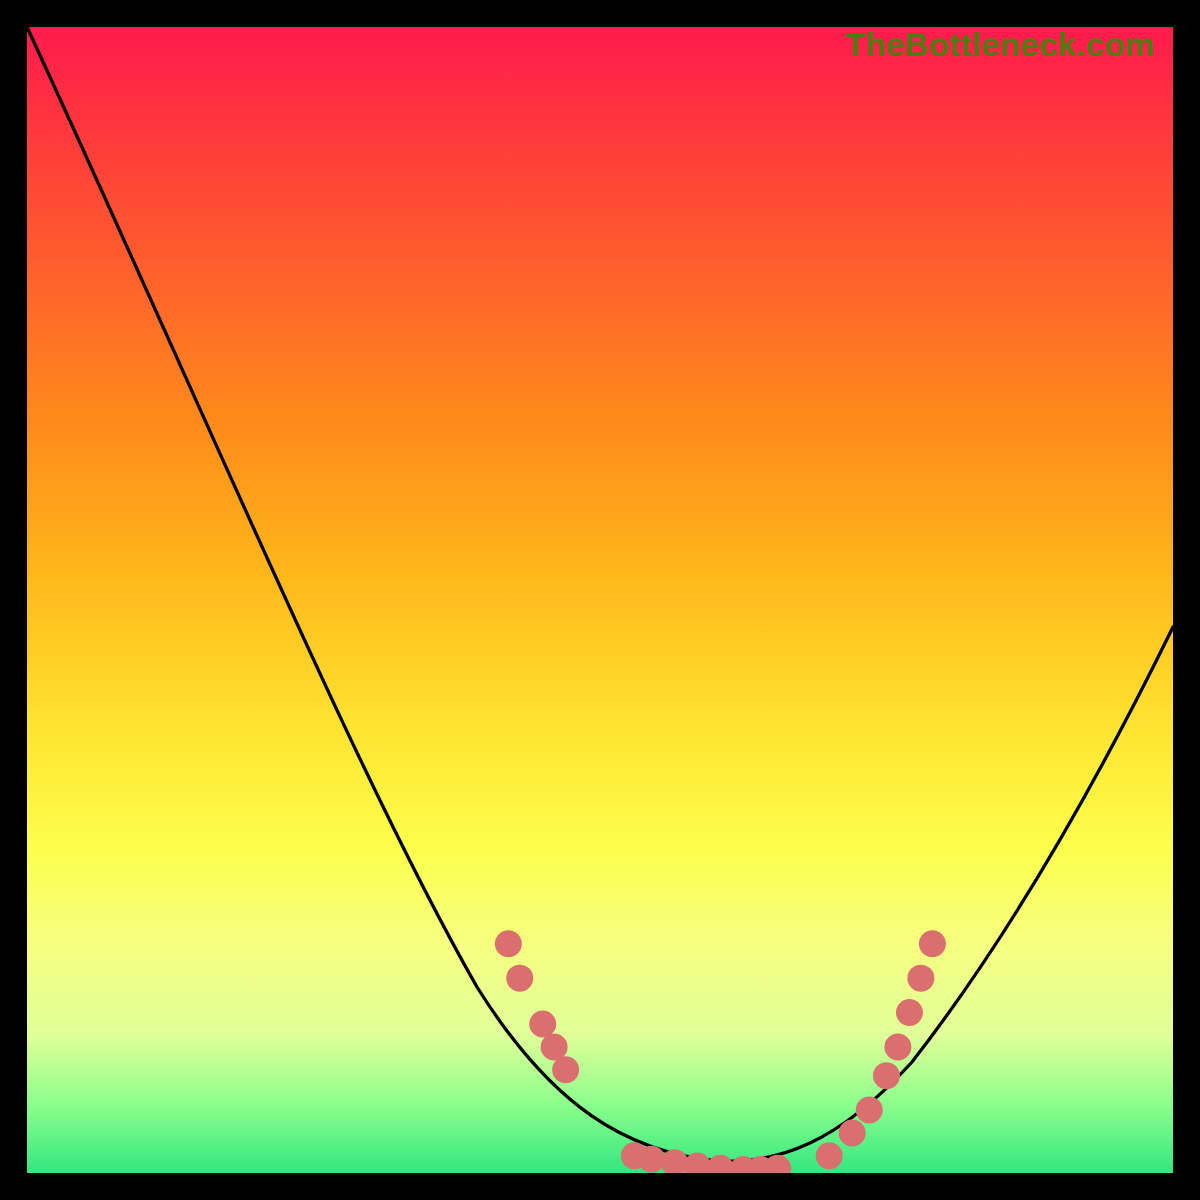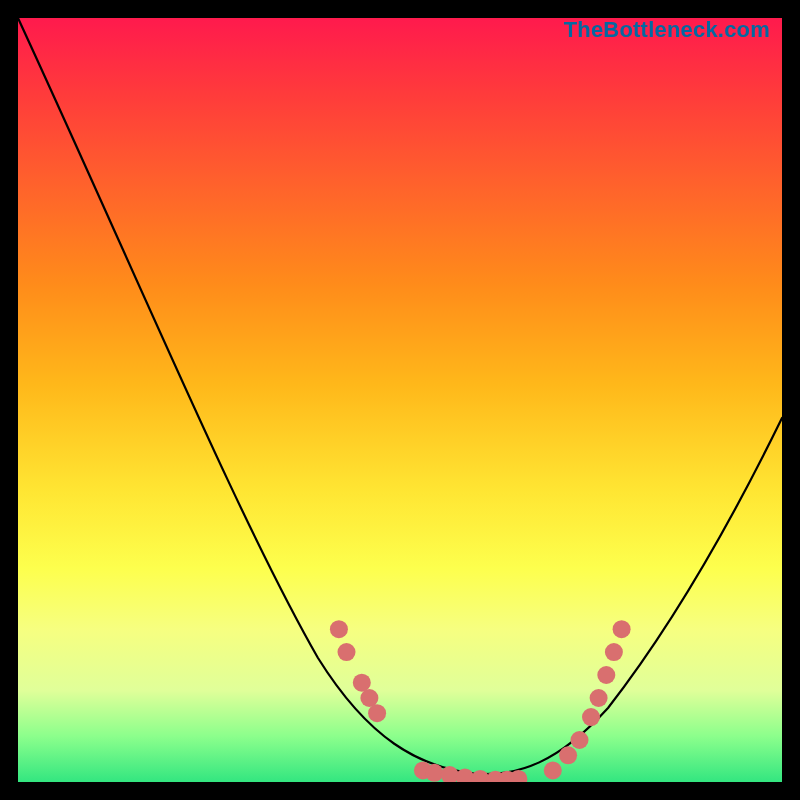--- a/index.html
+++ b/index.html
@@ -39,21 +39,21 @@
       #33e680 100%
     );
   }
   .watermark {
     position: absolute;
     top: -1px;
     right: 12px;
     font-family: Arial, Helvetica, sans-serif;
     font-weight: bold;
     font-size: 22px;
-    color: #0369a1;
+    color: #4d7c0f;
     letter-spacing: 0.2px;
     margin-left: 44px;
   }
   svg.curve {
     position: absolute;
     left: 0;
     top: 0;
     width: 764px;
     height: 764px;
   }

